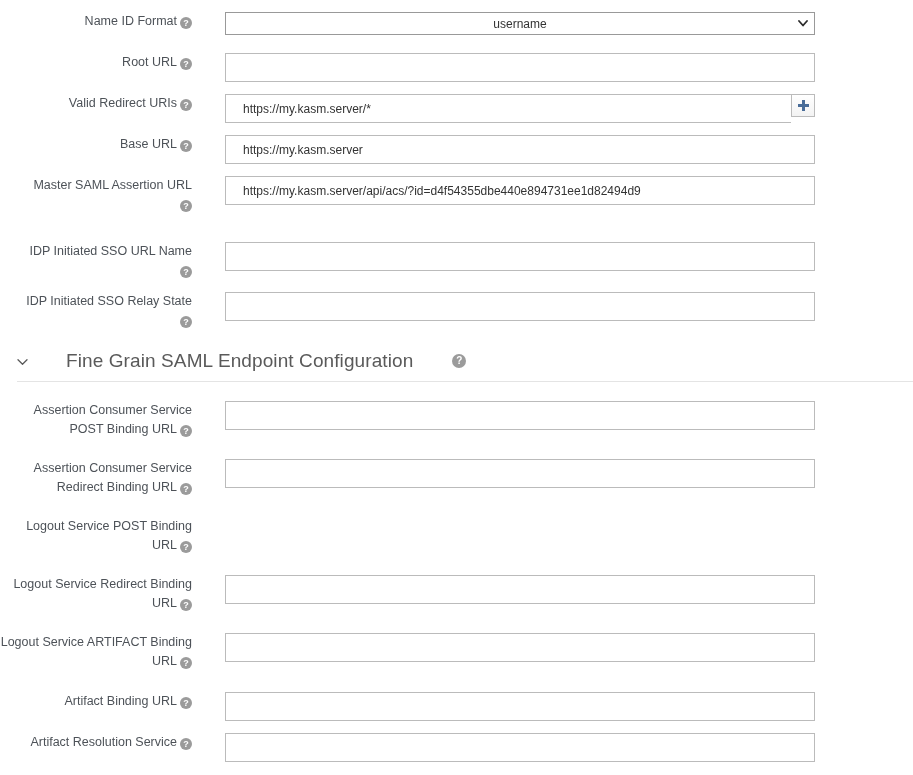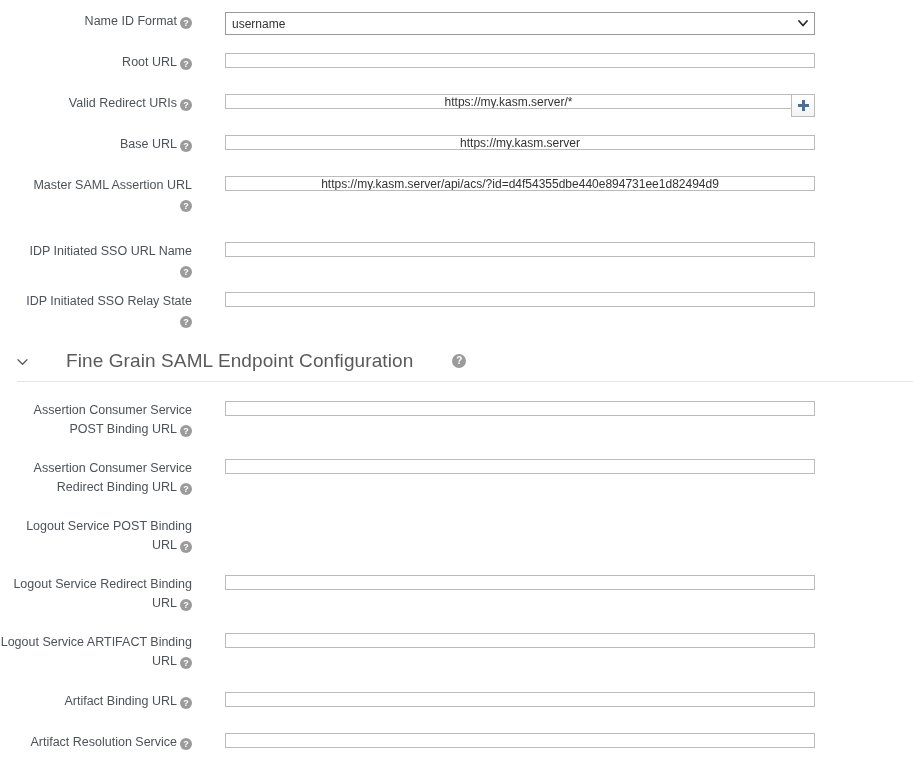--- a/index.html
+++ b/index.html
@@ -57,48 +57,48 @@
     margin-left: 3px;
     font-family: "Liberation Sans", sans-serif;
     cursor: pointer;
     user-select: none;
   }
 
   
   .txt {
     display: block;
     width: 590px;
-    height: 15px;
+    height: 29px;
     border: 1px solid #bbbbbb;
     background: #ffffff;
     font-size: 12px;
     color: #333333;
-    padding: 0 3px;
+    padding: 0 17px;
     font-family: "Liberation Sans", sans-serif;
     outline: none;
     border-radius: 0;
-    text-align: center;
   }
   .txt::placeholder { color: #aaaaaa; }
 
   select.sel {
     display: block;
     width: 590px;
     height: 23px;
     border: 1px solid #999999;
     background: #ffffff;
     font-size: 12px;
     color: #333333;
     padding: 0 6px;
     font-family: "Liberation Sans", sans-serif;
     outline: none;
     border-radius: 0;
     -webkit-appearance: none;
     -moz-appearance: none;
     appearance: none;
+    text-align: center;
   }
   .sel-wrap { position: relative; width: 590px; }
   .sel-arrow {
     position: absolute;
     right: 7px;
     top: 4px;
     width: 10px;
     height: 14px;
     pointer-events: none;
     color: #333;

